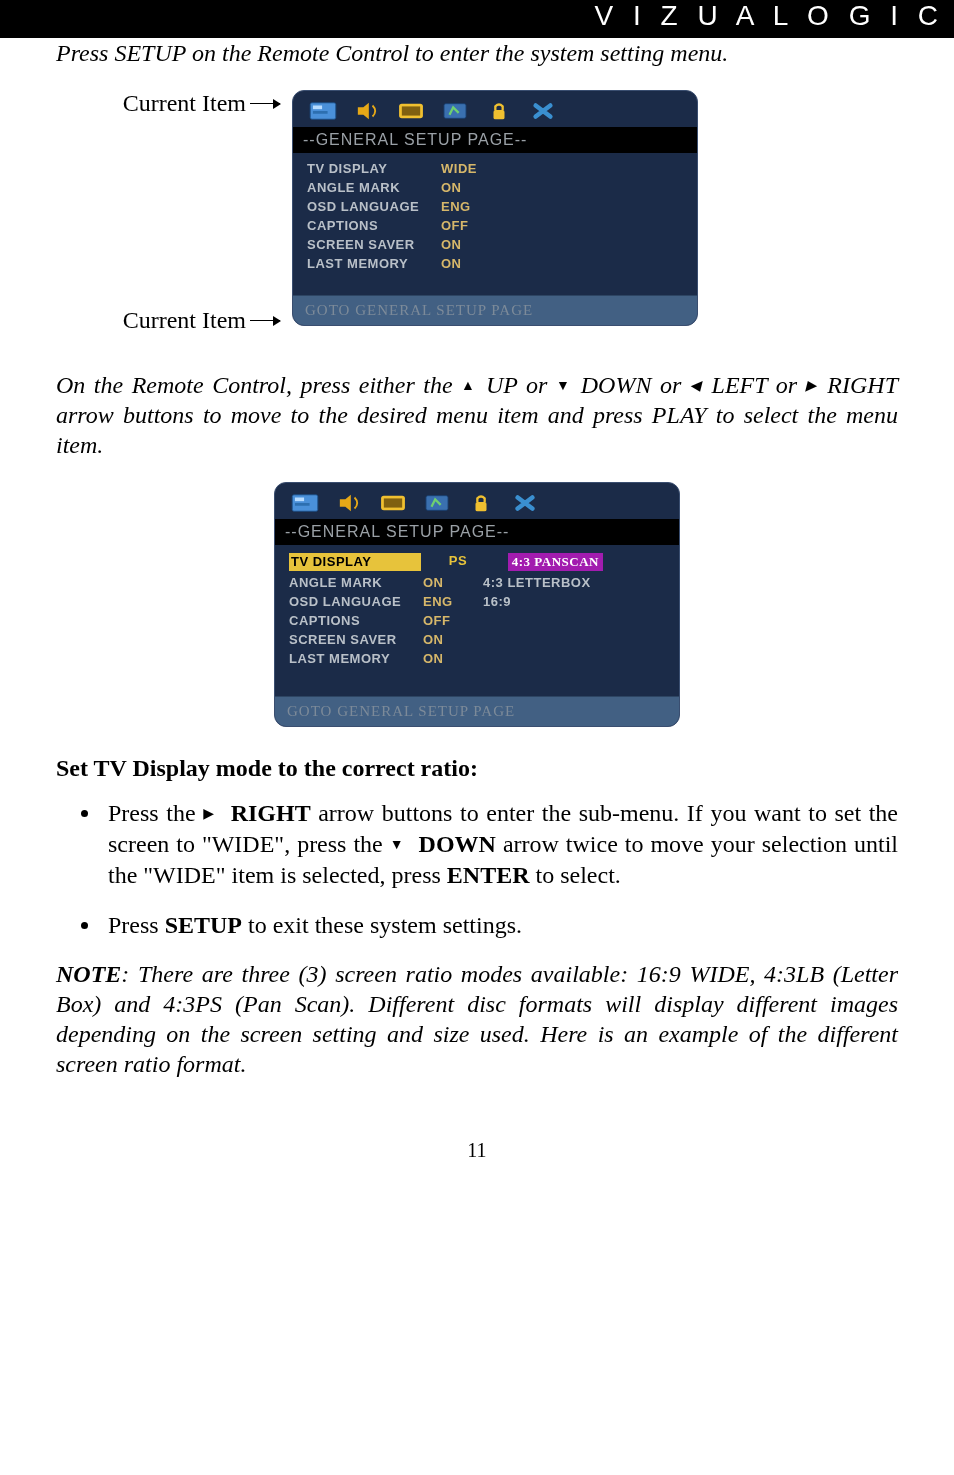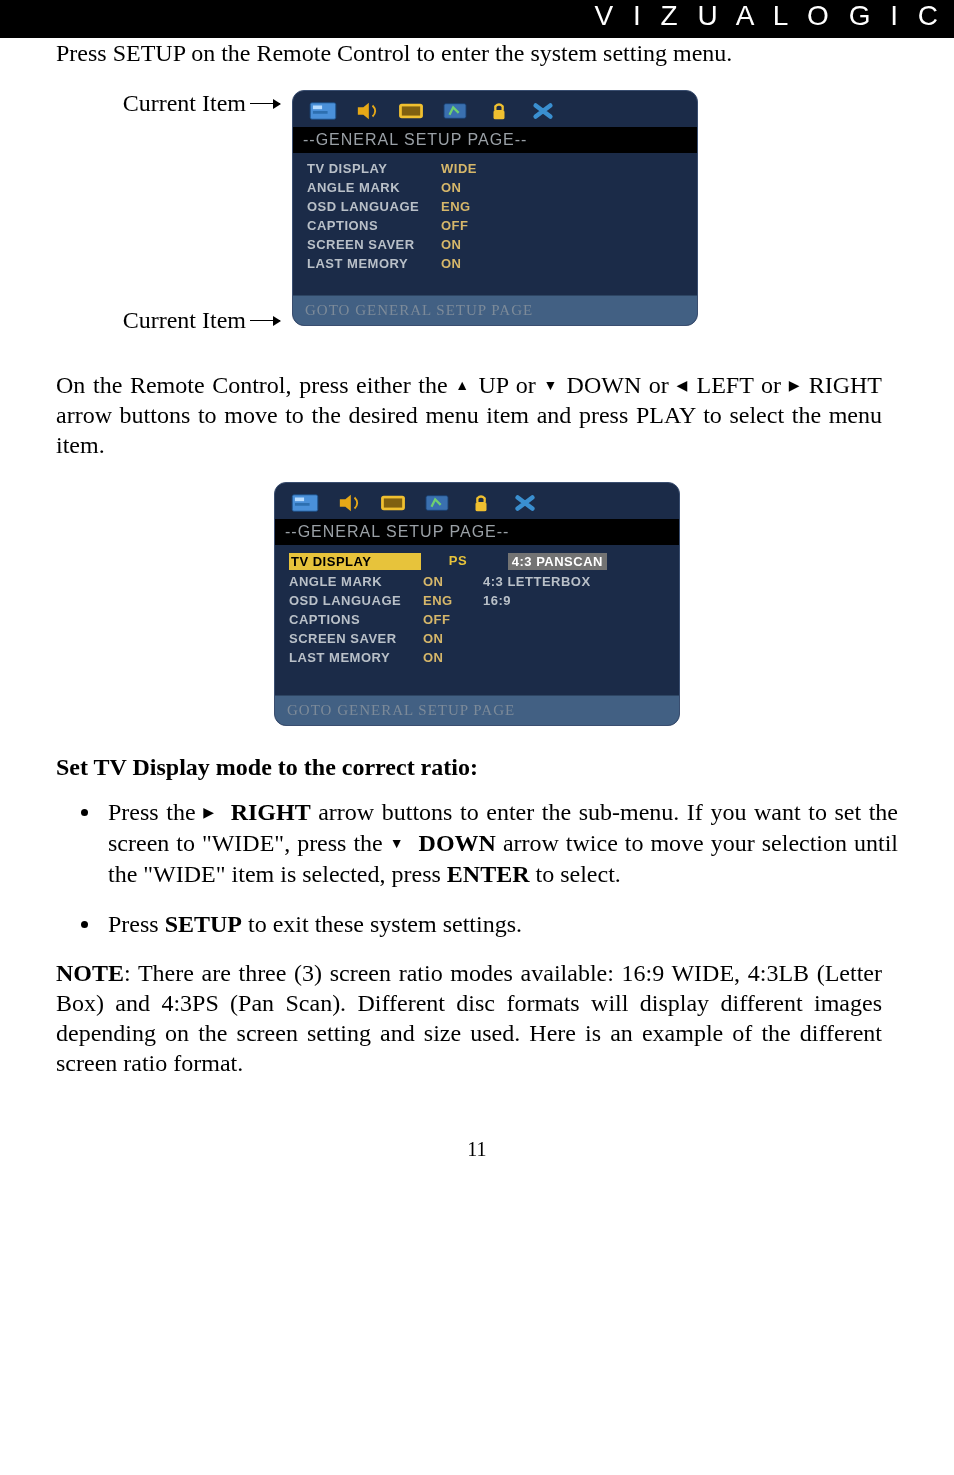--- a/index.html
+++ b/index.html
@@ -33,22 +33,23 @@
   h1.title {
     font-size: 34px;
     font-weight: bold;
     text-align: center;
     text-decoration: underline;
     margin: 18px 0 28px 0;
     font-family: "Times New Roman", serif;
   }
   p.body {
     font-size: 24px;
-    margin: 0 16px 22px 0;
+    margin: 0 0 22px 0;
     line-height: 1.25;
+    font-style: italic;
   }
   p.justify { text-align: justify; }
   
   .osd-wrap {
     display: flex;
     align-items: flex-start;
     margin: 6px 0 20px 0;
   }
   .osd-labels {
     display: flex;
@@ -129,21 +130,21 @@
     padding: 2px 14px;
     font-weight: bold;
     font-size: 13px;
     letter-spacing: 0.5px;
   }
   .osd-row .c1 { width: 134px; color: #b9c0c8; }
   .osd-row .c2 { width: 60px; color: #d6b76a; }
   .osd-row .c3 { width: 160px; color: #b9c0c8; }
   .osd-row.sel .c1 { background: #e7c33b; color: #000; padding: 1px 2px; width: 130px; }
   .osd-row.sel .c2 { color: #e7c33b; padding-left: 28px; }
-  .osd-row .hl-red { background: #737373; color: #fff; padding: 1px 4px; display: inline-block; }
+  .osd-row .hl-red { background: #a21caf; color: #fff; padding: 1px 4px; display: inline-block; font-family: Liberation Serif, serif; }
   .osd-footer {
     background: #426083;
     color: #7c8a99;
     font-size: 15px;
     padding: 6px 12px;
     letter-spacing: 1px;
     border-top: 1px solid #2d4563;
     font-family: "Times New Roman", serif;
   }
   .second-osd {

